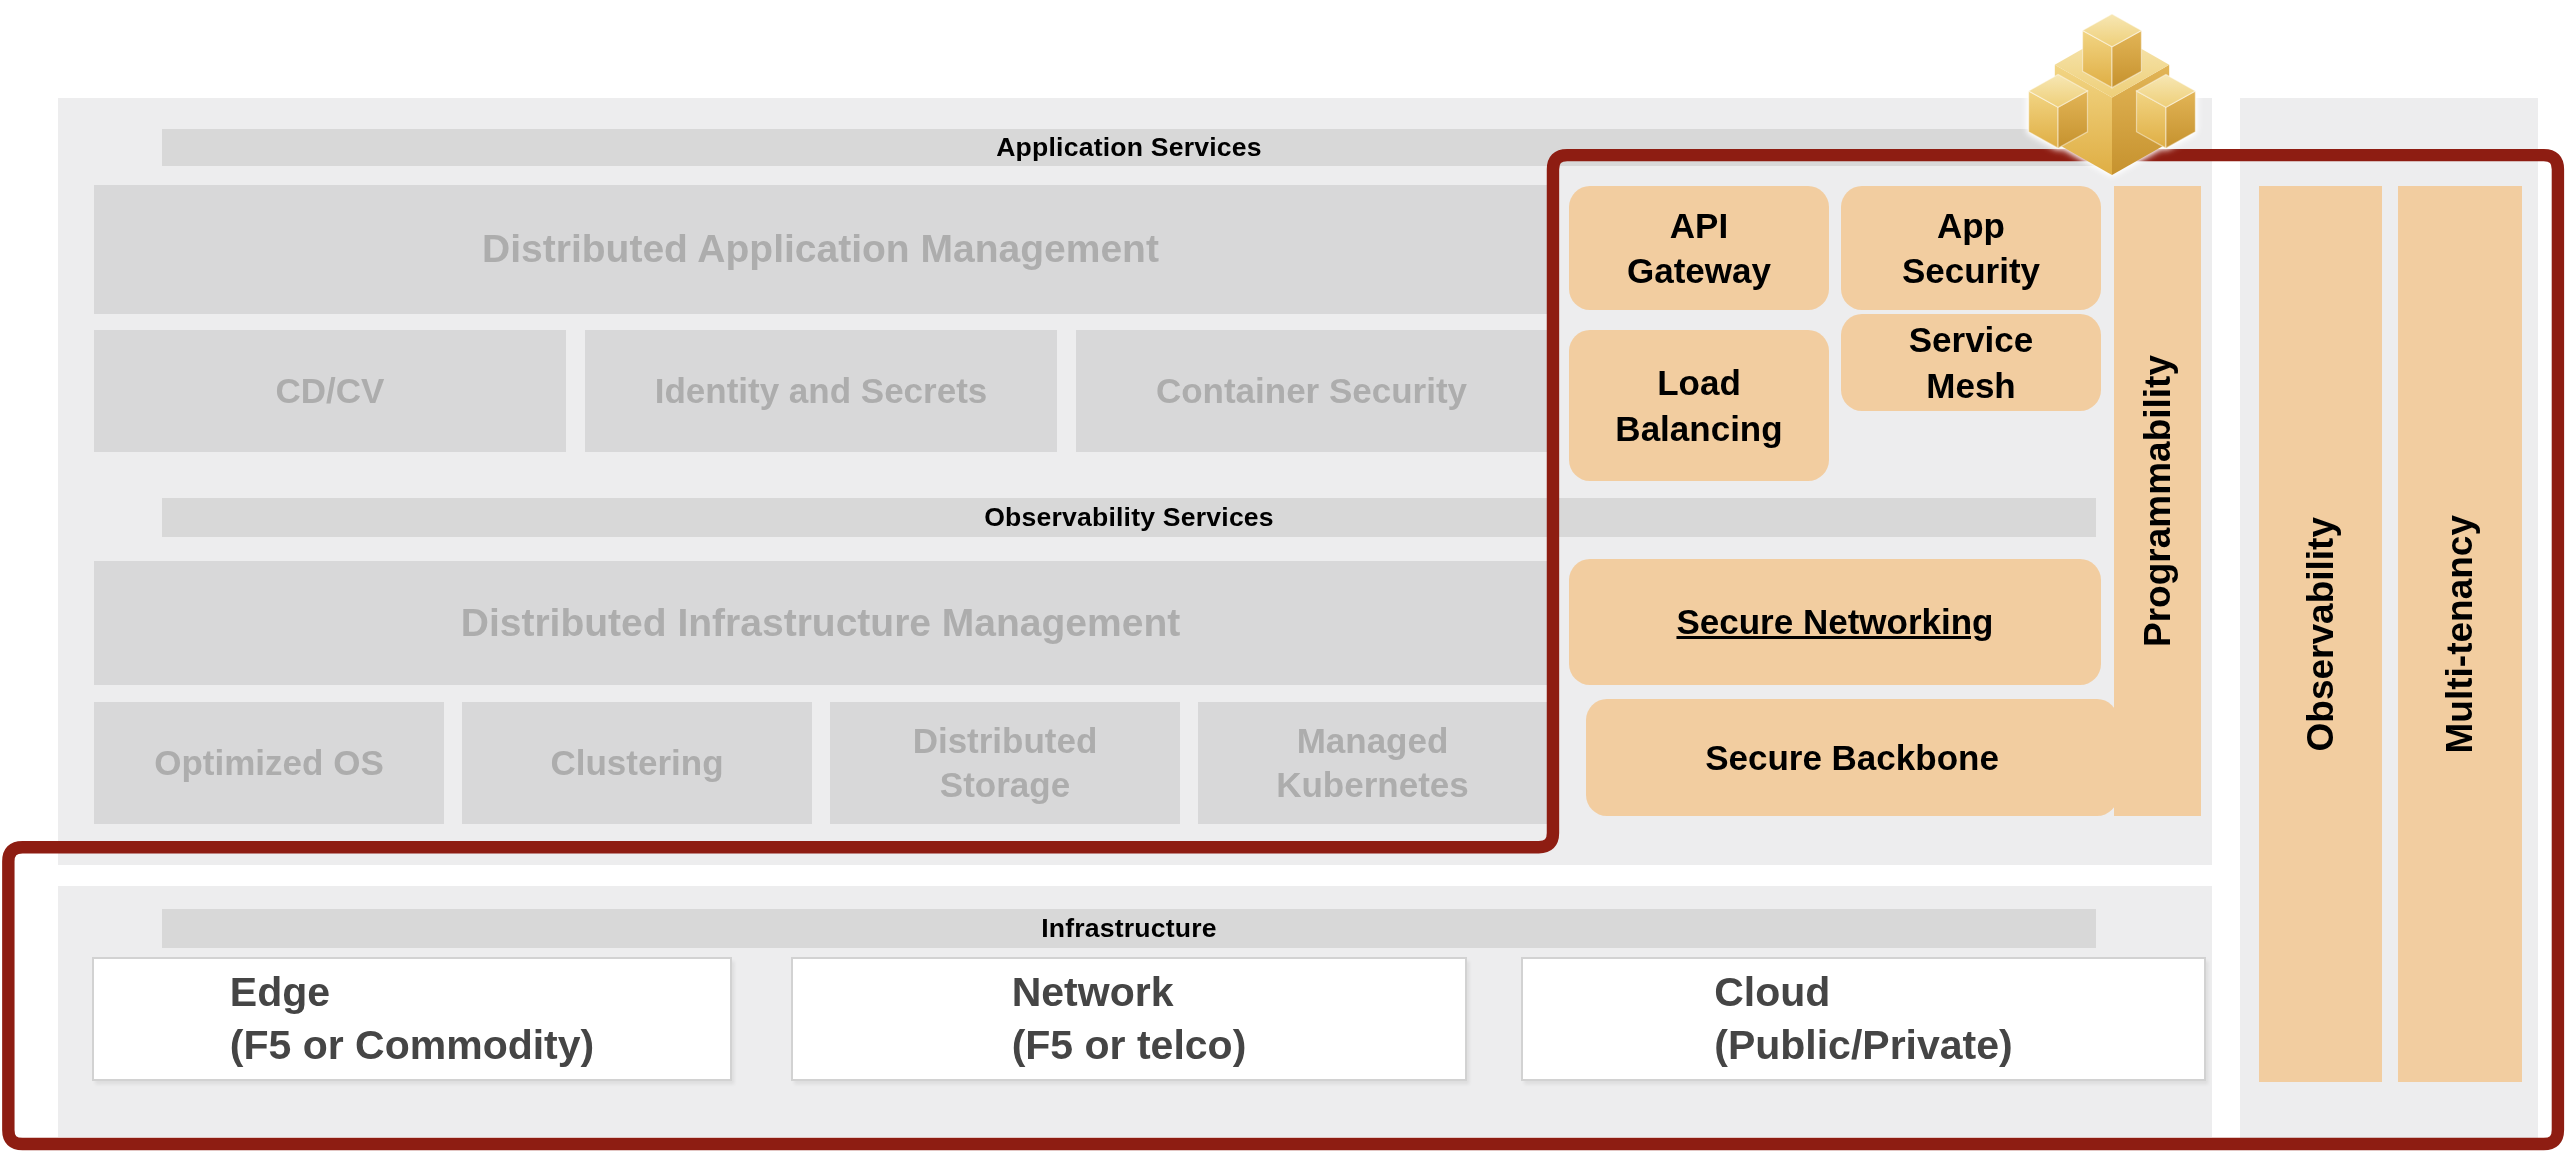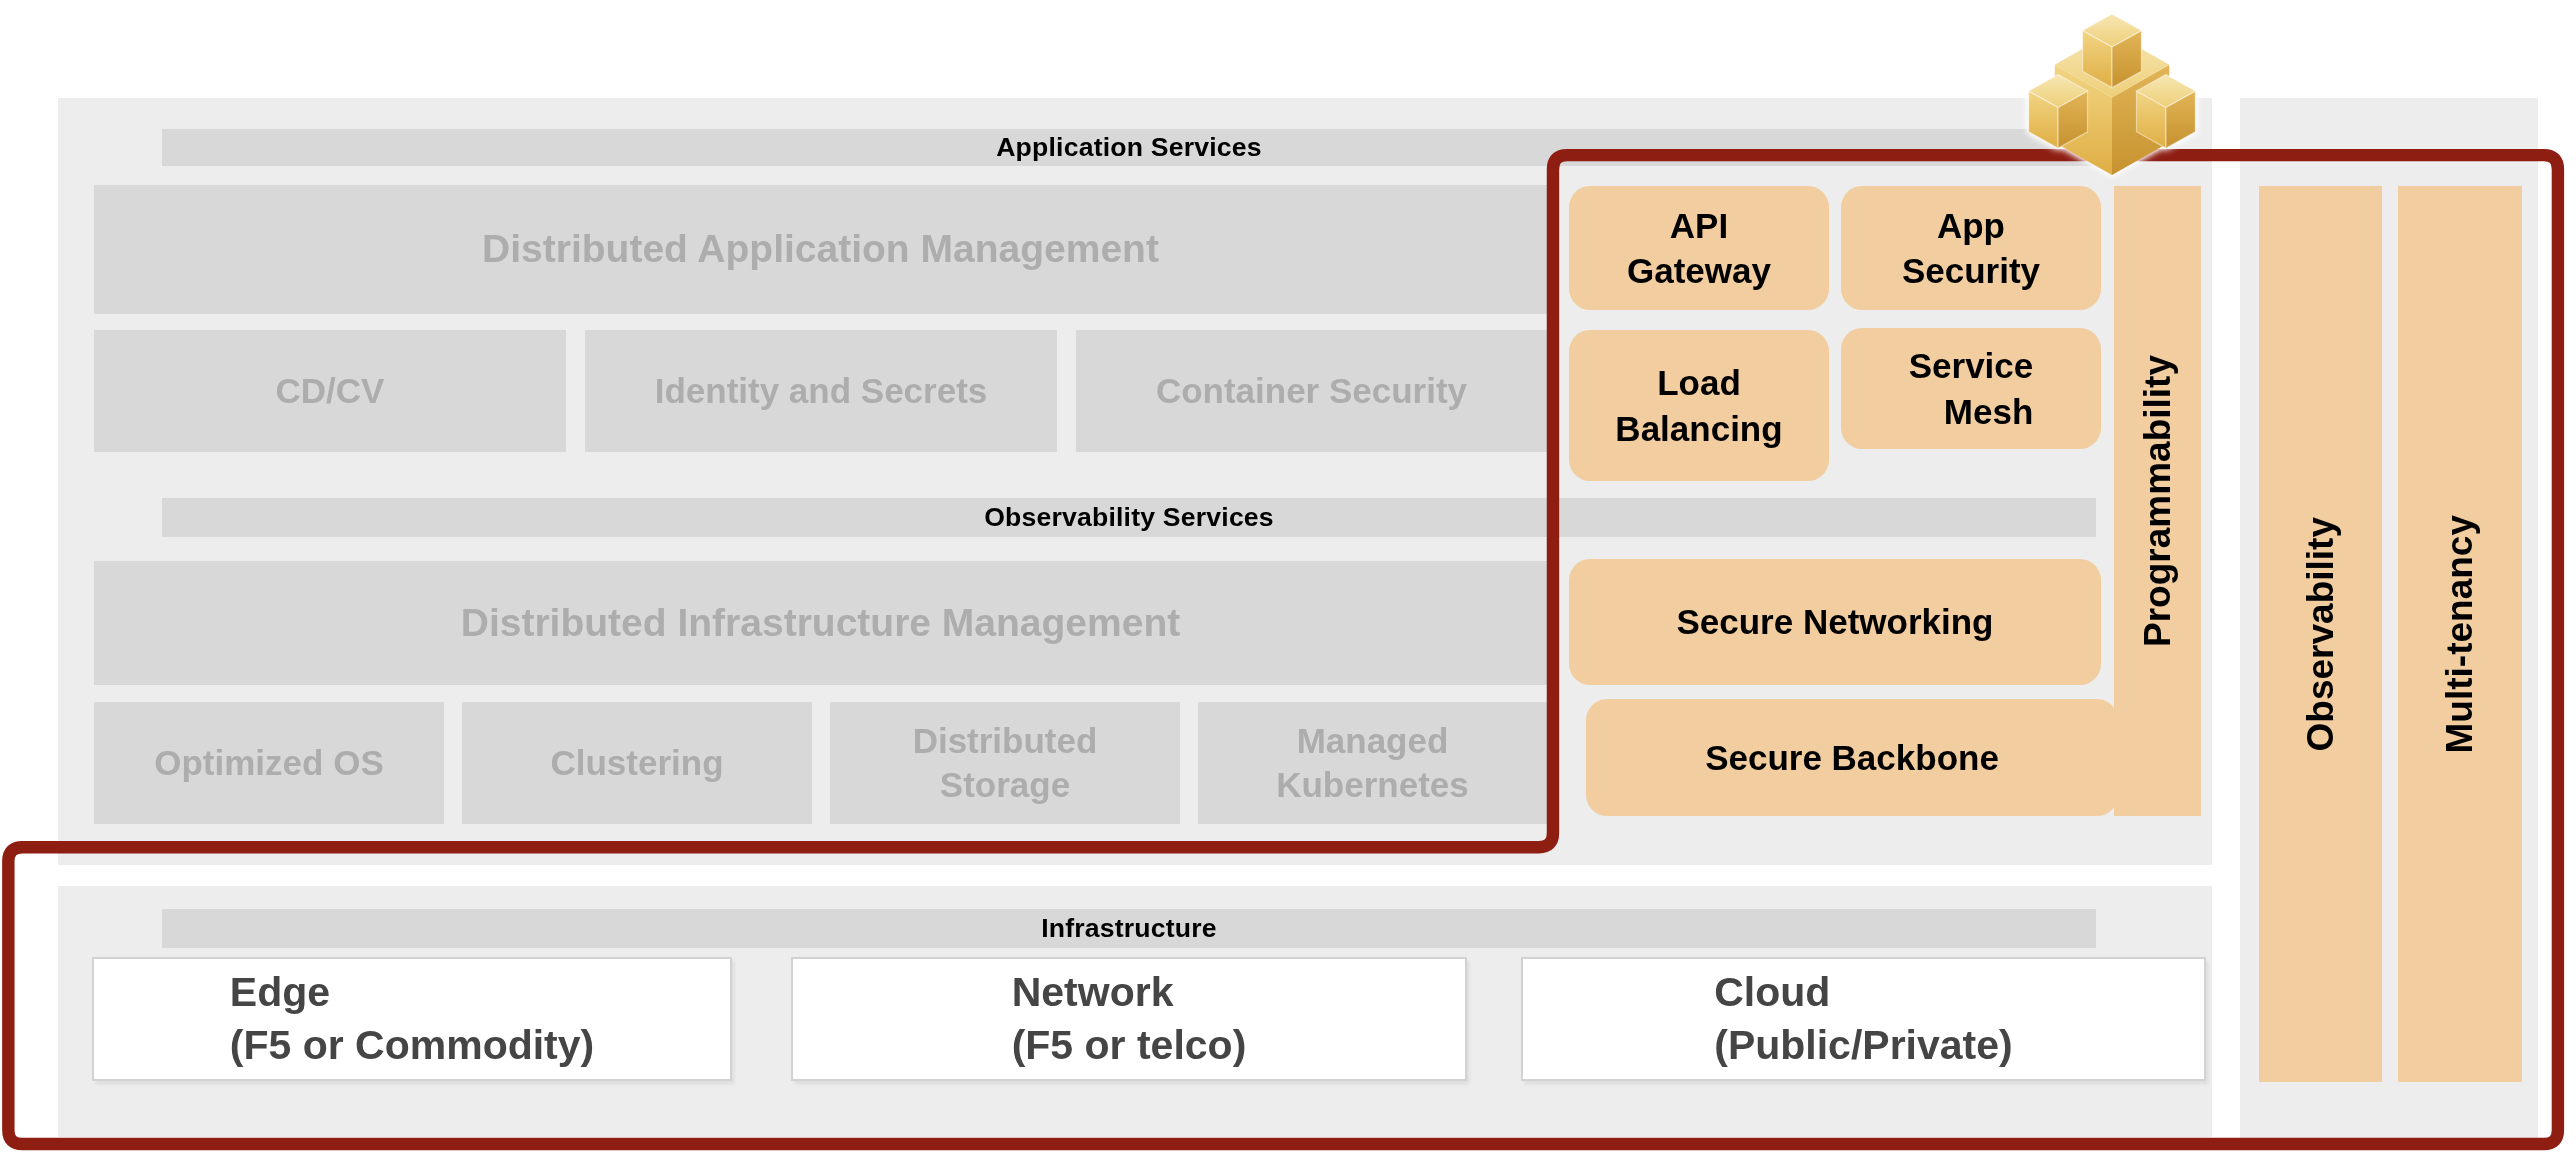--- a/index.html
+++ b/index.html
@@ -85,25 +85,25 @@
 Gateway</span>
   </div>
   <div class="abs obox" style="left:1841px;top:186px;width:260px;height:124px;">
     <span>App
 Security</span>
   </div>
   <div class="abs obox" style="left:1569px;top:330px;width:260px;height:151px;">
     <span>Load
 Balancing</span>
   </div>
-  <div class="abs obox" style="left:1841px;top:328px;width:260px;height:121px;text-align:right;">
+  <div class="abs obox" style="left:1841px;top:314px;width:260px;height:97px;">
     <span>Service
 Mesh</span>
   </div>
-  <div class="abs obox" style="left:1569px;top:559px;width:532px;height:126px;">
+  <div class="abs obox" style="left:1569px;top:559px;width:532px;height:126px;text-decoration:underline;">
     <span>Secure Networking</span>
   </div>
   <div class="abs obox" style="left:1569px;top:699px;width:532px;height:117px;margin-left:17px;">
     <span>Secure Backbone</span>
   </div>
   <div class="abs vbar" style="left:2114px;top:186px;width:87px;height:630px;">
     <span class="vtext">Programmability</span>
   </div>
 
   <div class="abs vbar" style="left:2259px;top:186px;width:123px;height:896px;">

